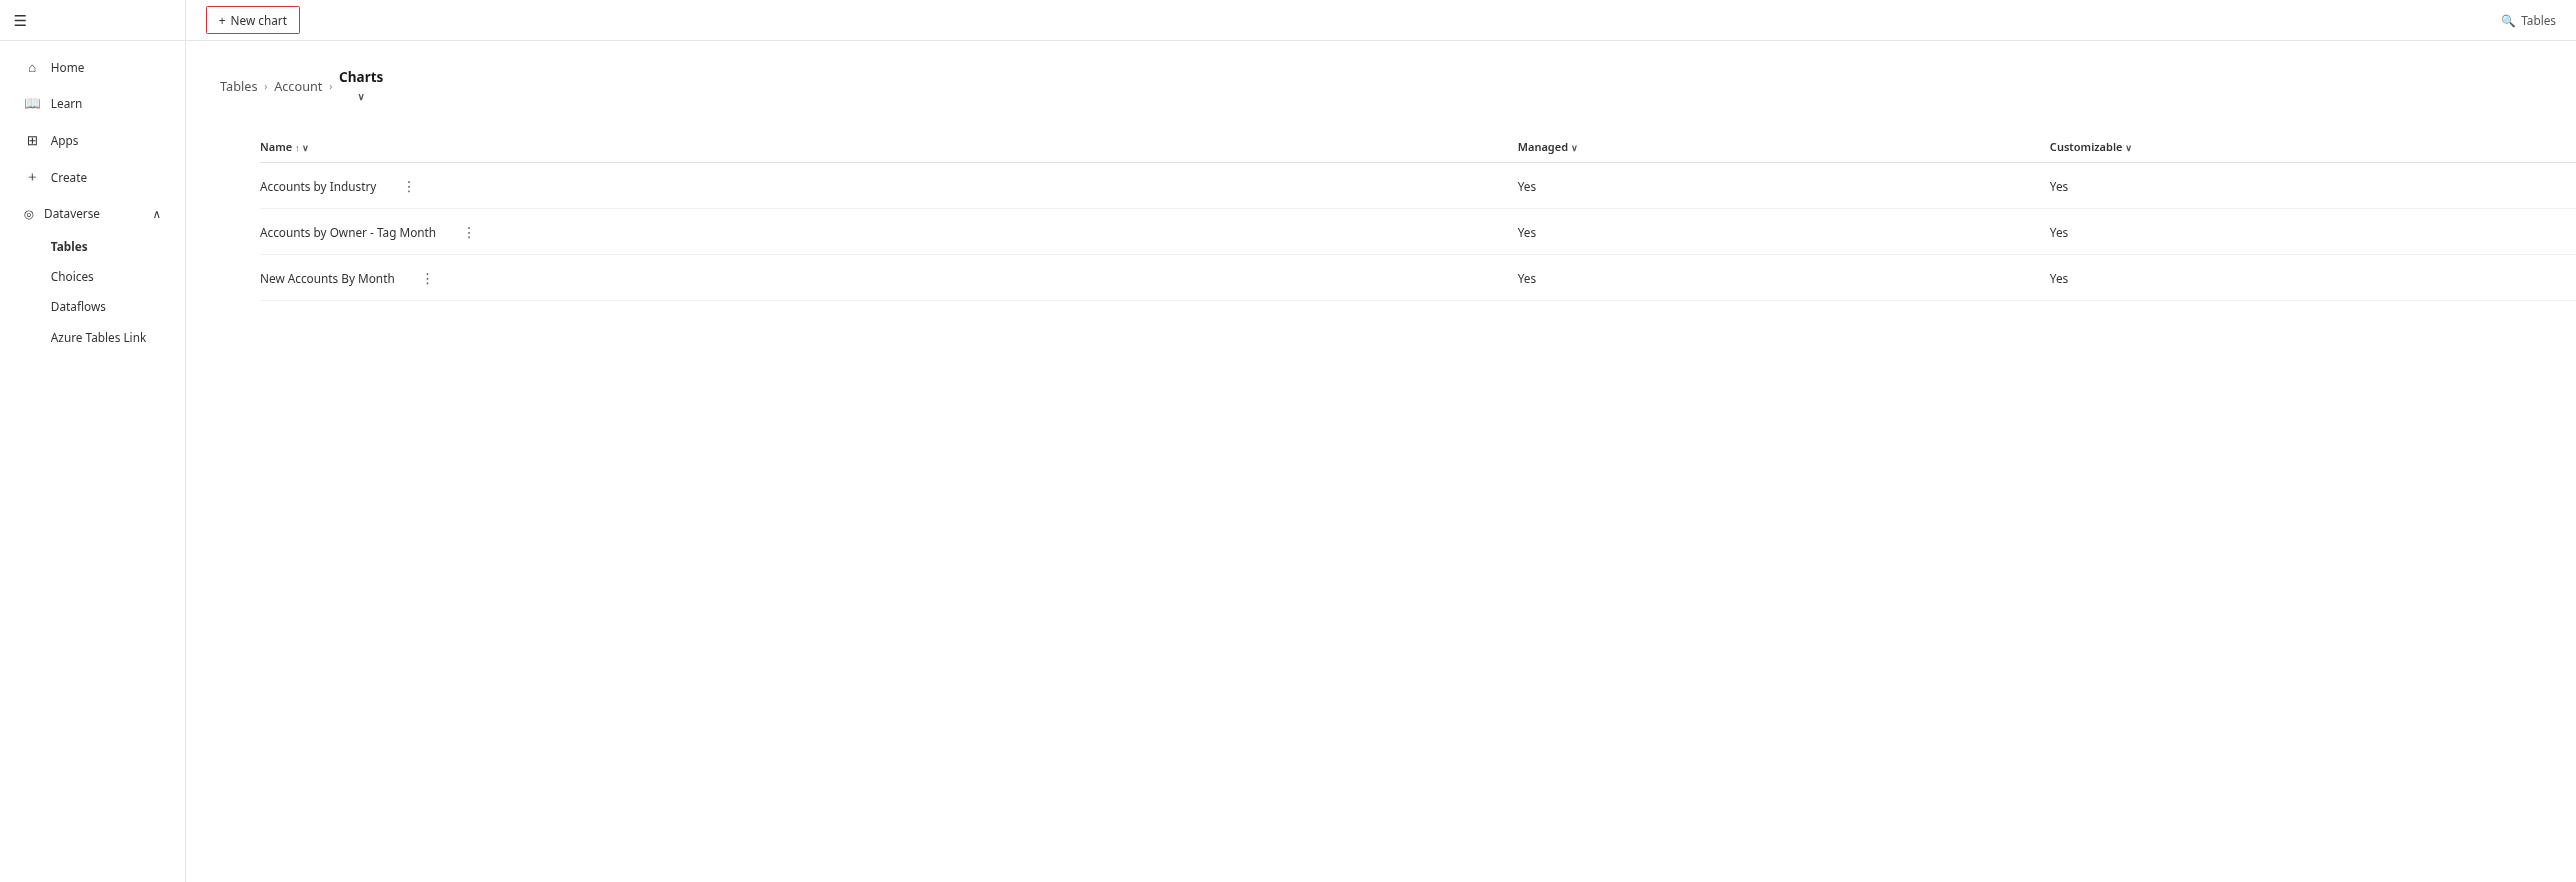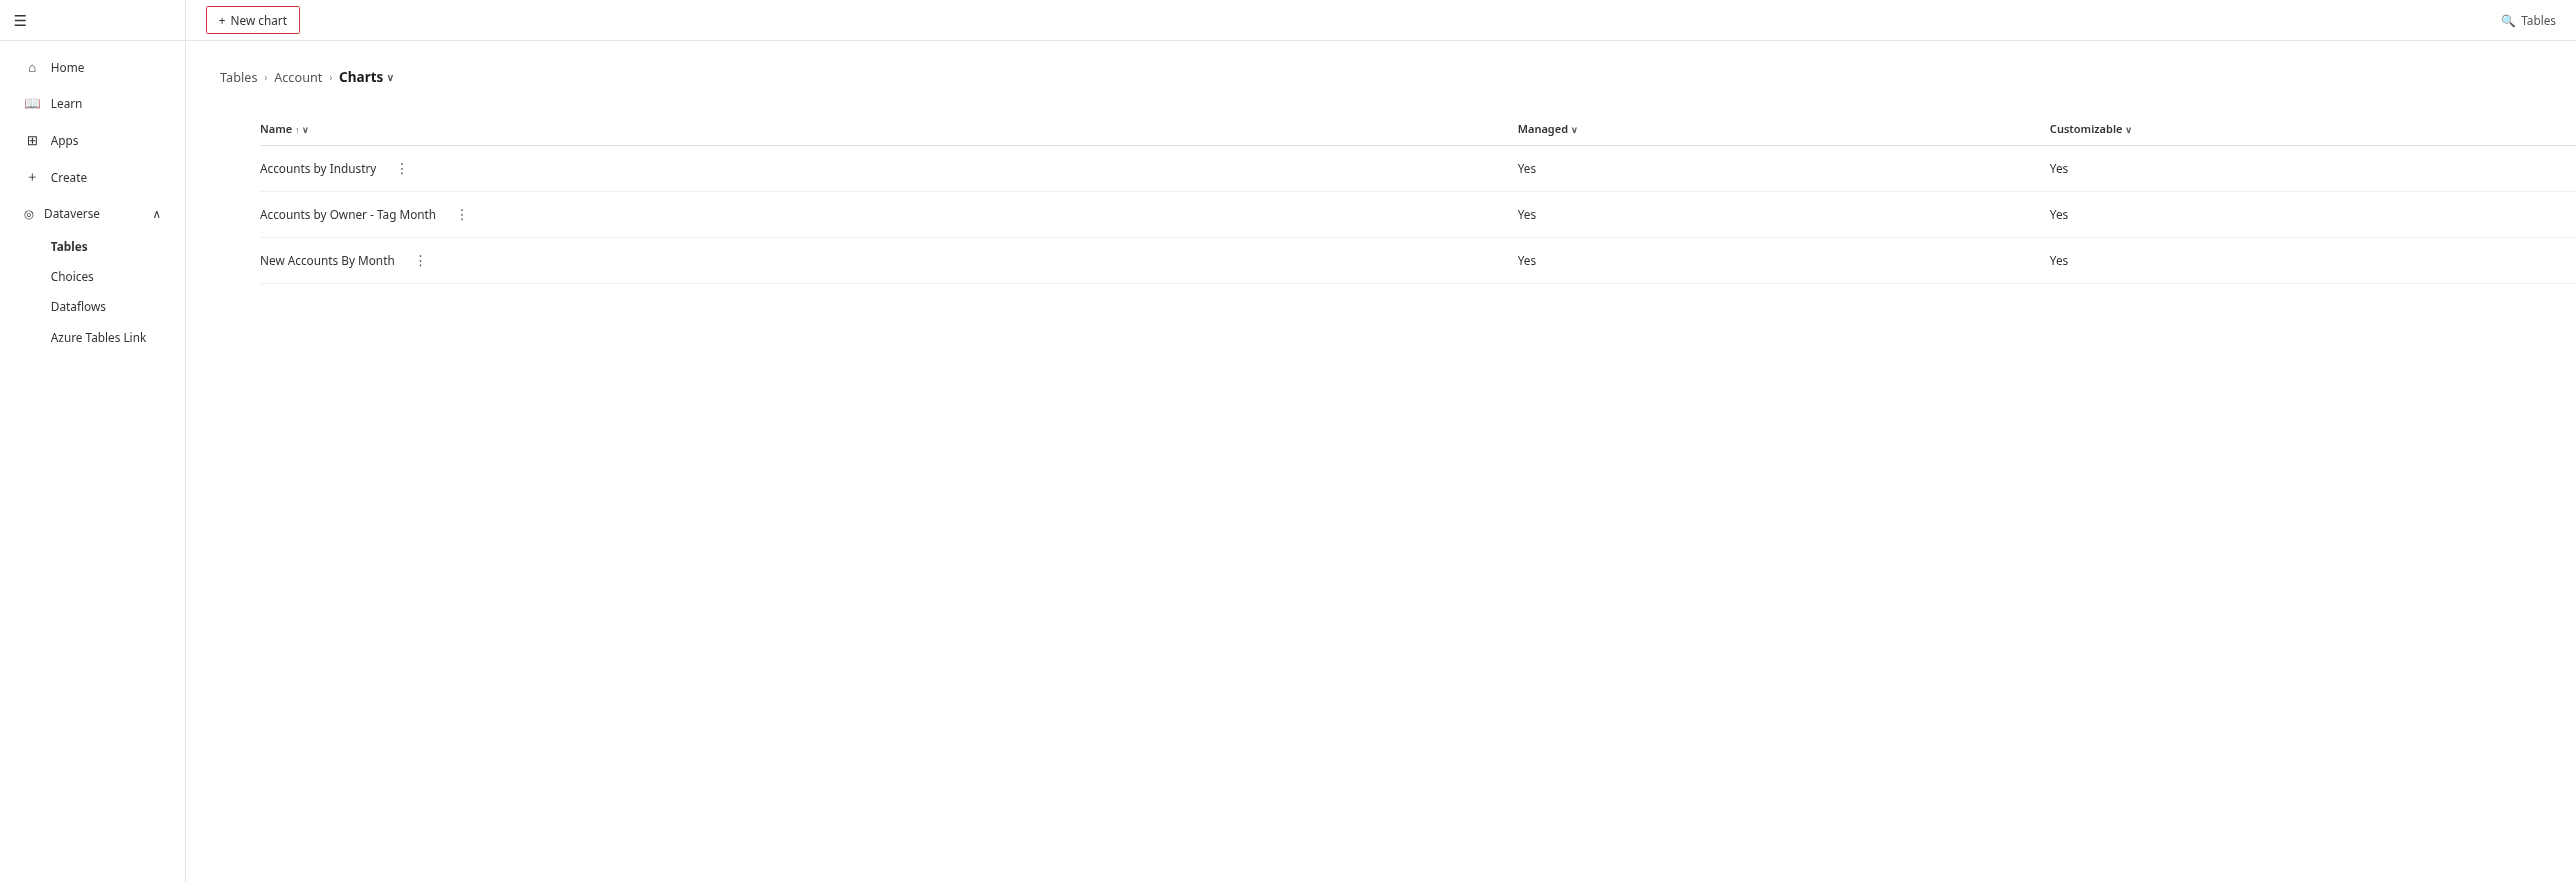--- a/index.html
+++ b/index.html
@@ -174,20 +174,21 @@
       font-size: 10px;
     }
 
     .breadcrumb-current {
       font-weight: 700;
       font-size: 13.5px;
       color: #1a1a1a;
       display: flex;
       align-items: center;
       gap: 3.4px;
+      flex-direction: column;
     }
 
     .breadcrumb-chevron {
       font-size: 10px;
       color: #555;
       cursor: pointer;
     }
 
     
     .data-table {
@@ -229,21 +230,21 @@
     .table-cell {
       padding: 11.8px 10px 11.8px 0;
       font-size: 11.8px;
       color: #333;
       vertical-align: middle;
     }
 
     .name-cell {
       display: flex;
       align-items: center;
-      gap: 14px;
+      gap: 21px;
     }
 
     .row-menu-btn {
       cursor: pointer;
       color: #555;
       font-size: 13.5px;
       padding: 1.7px 5px;
       border-radius: 1.7px;
       visibility: visible;
     }

